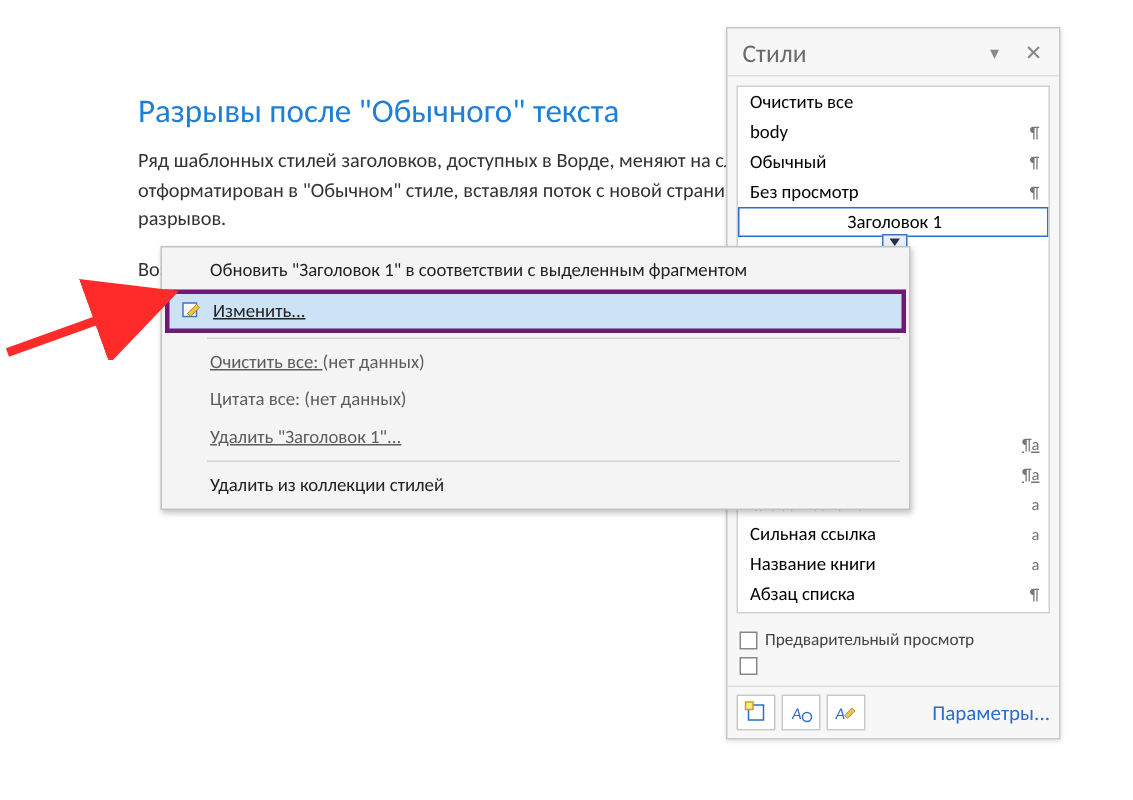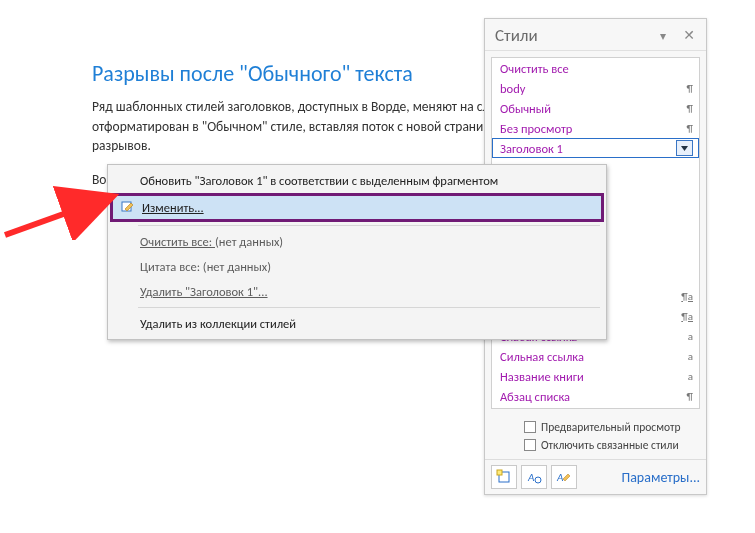--- a/index.html
+++ b/index.html
@@ -77,22 +77,23 @@
       justify-content: space-between;
       padding: 3px 6px 3px 8px;
       font-size: 12.5px;
       cursor: pointer;
       height: 20px;
     }
     .style-item.selected {
       background: #fff;
       border: 1px solid #2a6fc9;
       padding: 2px 5px 2px 7px;
-    }
-    .style-item .label { color: #a21caf; }
+      flex-direction: column;
+    }
+    .style-item .label { color: #000000; }
     .style-item .formark {
       color: #777;
       font-size: 11px;
       min-width: 14px;
       text-align: right;
     }
     .style-item .formark.u { text-decoration: underline; }
     .dropdown-btn {
       width: 17px;
       height: 16px;
@@ -108,21 +109,20 @@
     .pane-checks {
       padding: 3px 6px 5px 8px;
     }
     .check-row {
       display: flex;
       align-items: center;
       font-size: 11.5px;
       color: #444;
       padding: 2px 0;
       gap: 5px;
-      margin-left: 31px;
     }
     .check-box {
       width: 12px;
       height: 12px;
       border: 1px solid #888;
       background: #fff;
     }
     .pane-footer {
       display: flex;
       align-items: center;
@@ -298,21 +298,20 @@
       <span class="formark">¶</span>
     </div>
   </div>
   <div class="pane-checks">
     <div class="check-row">
       <span class="check-box"></span>
       <span>Предварительный просмотр</span>
     </div>
     <div class="check-row">
       <span class="check-box"></span>
-      <span>Отключить связанные стили</span>
     </div>
   </div>
   <div class="pane-footer">
     <span class="footer-btn">
       <svg width="16" height="16" viewBox="0 0 16 16">
           <rect x="3" y="3" width="10" height="10" fill="none" stroke="#2a6fc9"></rect>
           <rect x="1" y="1" width="5" height="5" fill="#ffeb7a" stroke="#c9a520"></rect>
         </svg>
     </span>
     <span class="footer-btn">

